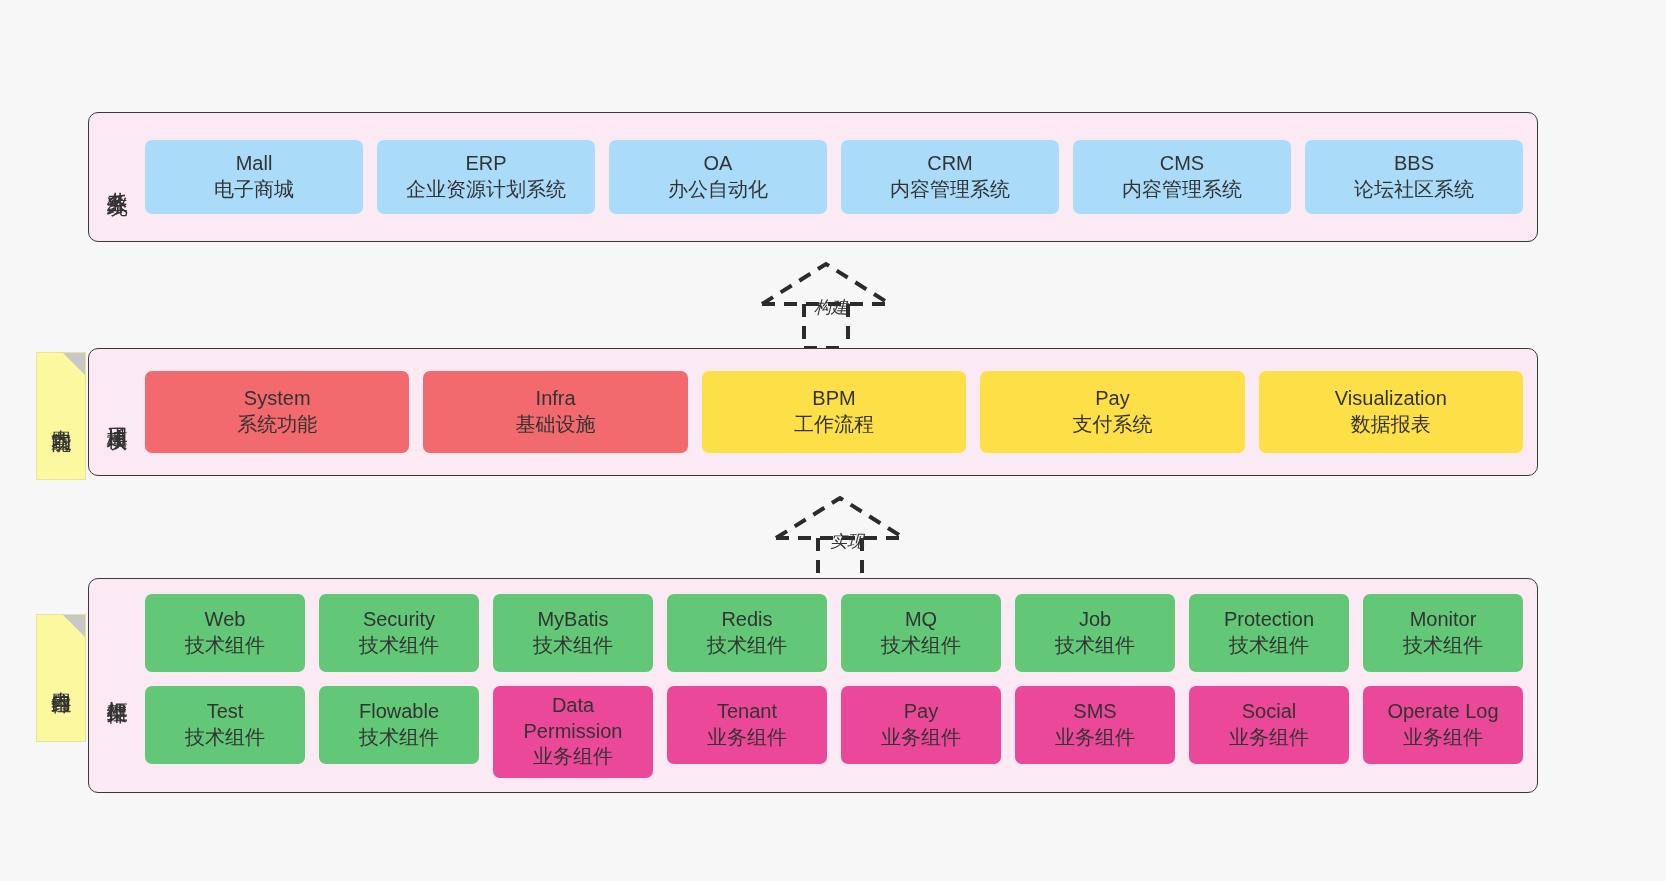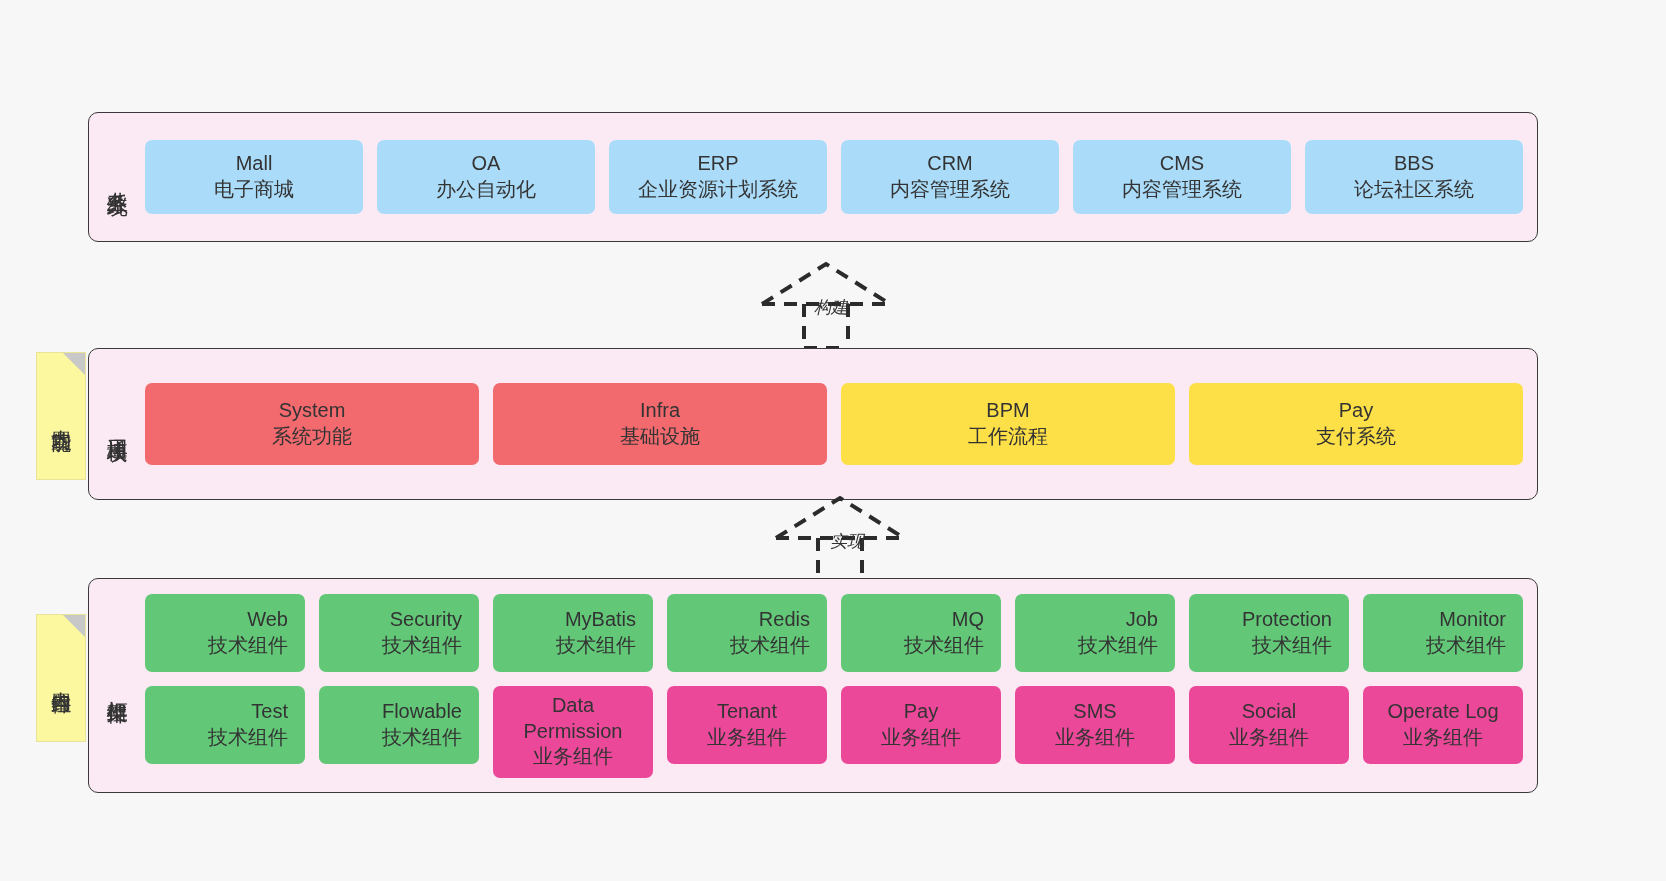--- a/index.html
+++ b/index.html
@@ -70,21 +70,21 @@
     box-sizing: border-box;
     padding: 6px 17px;
     cursor: default;
   }
   .card .t1 { display: block; }
   .card .t2 { display: block; }
 
   .card-blue       { background: #aadcfa; height: 74px; }
   .card-red        { background: #f2696e; height: 82px; }
   .card-pink       { background: #fde047; height: 82px; }
-  .card-green      { background: #62c878; height: 78px; align-items: flex-end; }
+  .card-green      { background: #62c878; height: 78px; }
   .card-lightgreen { background: #ec4899; height: 78px; }
   .card-tall       { height: 92px; }
 
   
   .note {
     position: absolute;
     background: #fbf8a0;
     border: 1px solid #e8e398;
     box-sizing: border-box;
     display: flex;
@@ -130,26 +130,26 @@
 
 <div class="layer" id="layer-business" style="left:88px; top:112px; width:1450px; height:130px;">
   <div class="layer-title">业务系统</div>
   <div class="layer-body">
     <div class="row">
       <div class="card card-blue">
         <span class="t1">Mall</span>
         <span class="t2">电子商城</span>
       </div>
       <div class="card card-blue">
+        <span class="t1">ERP</span>
+        <span class="t2">企业资源计划系统</span>
+      </div>
+      <div class="card card-blue">
         <span class="t1">OA</span>
         <span class="t2">办公自动化</span>
-      </div>
-      <div class="card card-blue">
-        <span class="t1">ERP</span>
-        <span class="t2">企业资源计划系统</span>
       </div>
       <div class="card card-blue">
         <span class="t1">CRM</span>
         <span class="t2">内容管理系统</span>
       </div>
       <div class="card card-blue">
         <span class="t1">CMS</span>
         <span class="t2">内容管理系统</span>
       </div>
       <div class="card card-blue">
@@ -168,39 +168,43 @@
     <path d="M 92 46 L 92 90" fill="none" stroke="#2b2b2b" stroke-width="4" stroke-dasharray="13,9" stroke-linecap="butt"></path>
     <path d="M 48 90 L 92 90" fill="none" stroke="#2b2b2b" stroke-width="4" stroke-dasharray="13,9" stroke-linecap="butt"></path>
   </svg>
   <span class="arrow-label" style="left:58px; top:38px;">构建</span>
 </div>
 
 <div class="note" style="left:36px; top:352px; width:50px; height:128px;">
   <span>内置功能</span>
   <span class="note-fold"></span>
 </div>
-<div class="layer" id="layer-module" style="left:88px; top:348px; width:1450px; height:152px;">
+<div class="layer" id="layer-module" style="left:88px; top:348px; width:1450px; height:128px;">
   <div class="layer-title">通用模块</div>
   <div class="layer-body">
     <div class="row">
       <div class="card card-red">
         <span class="t1">System</span>
         <span class="t2">系统功能</span>
       </div>
       <div class="card card-red">
         <span class="t1">Infra</span>
         <span class="t2">基础设施</span>
       </div>
       <div class="card card-pink">
         <span class="t1">BPM</span>
         <span class="t2">工作流程</span>
       </div>
       <div class="card card-pink">
         <span class="t1">Pay</span>
         <span class="t2">支付系统</span>
+      </div>
+      <div class="card card-pink">
+        <span class="t1">Visualization</span>
+        <span class="t2">数据报表</span>
       </div>
     </div>
   </div>
 </div>
 
 <div class="arrow" style="left:770px; top:492px; width:150px; height:92px;">
   <svg width="150" height="92" viewBox="0 0 150 92">
     <path d="M 6 46 L 70 6 L 134 46" fill="none" stroke="#2b2b2b" stroke-width="4" stroke-dasharray="13,9" stroke-linecap="butt"></path>
     <path d="M 6 46 L 134 46" fill="none" stroke="#2b2b2b" stroke-width="4" stroke-dasharray="13,9" stroke-linecap="butt"></path>
     <path d="M 48 46 L 48 90" fill="none" stroke="#2b2b2b" stroke-width="4" stroke-dasharray="13,9" stroke-linecap="butt"></path>

